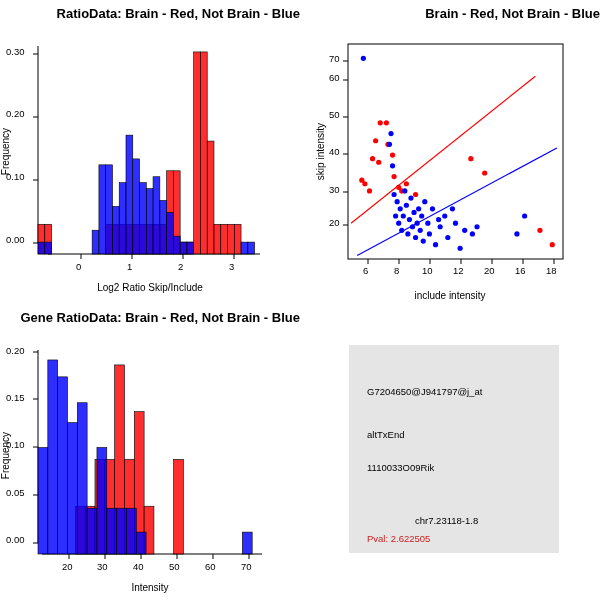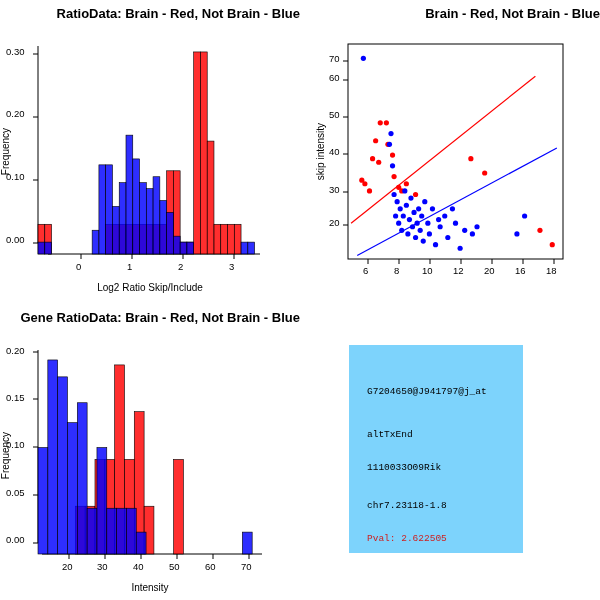--- a/index.html
+++ b/index.html
@@ -55,24 +55,23 @@
 
   
   #hist-intensity { left: 0px; top: 310px; width: 300px; height: 290px; }
   #hist-intensity .panel-title { position: absolute; left: 0; top: 0; width: 300px; }
 
   
   #info-box {
     position: absolute;
     left: 349px;
     top: 345px;
-    width: 174px;
+    width: 210px;
     height: 208px;
-    background: #7dd3fc;
-    font-family: Liberation Mono, monospace;
+    background: #e5e5e5;
   }
   #info-box .info-line {
     position: absolute;
     font-size: 9.5px;
     left: 18px;
     white-space: nowrap;
   }
   #info-box .info-pval { color: #cc2222; }
 </style>
 </head>
@@ -154,20 +153,21 @@
         <rect x="247.81707317073173" y="236.1142857142857" width="6.768292682926813" height="11.8857142857143" fill="#0000ff" stroke="#000" stroke-width="0.6" fill-opacity="0.82"></rect>
       </g>
   </svg>
 </div>
 
 <div class="panel" id="scatter">
   <div class="panel-title">Brain - Red, Not Brain - Blue</div>
 
   <div class="vert-label" style="left:-8px; top:140px; transform: rotate(-90deg);">skip intensity</div>
 
+  <div class="axis-label" style="position:absolute; left:0; top:284px; width:300px;">include intensity</div>
 
   <div class="tick-label" style="left:29px; top:211px;">20</div>
   <div class="tick-label" style="left:29px; top:178px;">30</div>
   <div class="tick-label" style="left:29px; top:140px;">40</div>
   <div class="tick-label" style="left:29px; top:103px;">50</div>
   <div class="tick-label" style="left:29px; top:66px;">60</div>
   <div class="tick-label" style="left:29px; top:47px;">70</div>
 
   <div class="tick-label" style="left:63px; top:259px;">6</div>
   <div class="tick-label" style="left:94px; top:259px;">8</div>
@@ -329,15 +329,15 @@
         <rect x="136.24561403508773" y="222.10731707317075" width="9.824561403508767" height="21.892682926829252" fill="#0000ff" stroke="#000" stroke-width="0.6" fill-opacity="0.82"></rect>
         <rect x="242.35087719298244" y="222.10731707317075" width="9.824561403508795" height="21.892682926829252" fill="#0000ff" stroke="#000" stroke-width="0.6" fill-opacity="0.82"></rect>
       </g>
   </svg>
 </div>
 
 <div id="info-box">
   <div class="info-line" style="top:41px;">G7204650@J941797@j_at</div>
   <div class="info-line" style="top:84px;">altTxEnd</div>
   <div class="info-line" style="top:117px;">1110033O09Rik</div>
-  <div class="info-line" style="top:155px;">chr7.23118-1.8</div>
+  <div class="info-line" style="top:170px;margin-left:48px;">chr7.23118-1.8</div>
   <div class="info-line info-pval" style="top:188px;">Pval: 2.622505</div>
 </div>
 
 </body></html>

